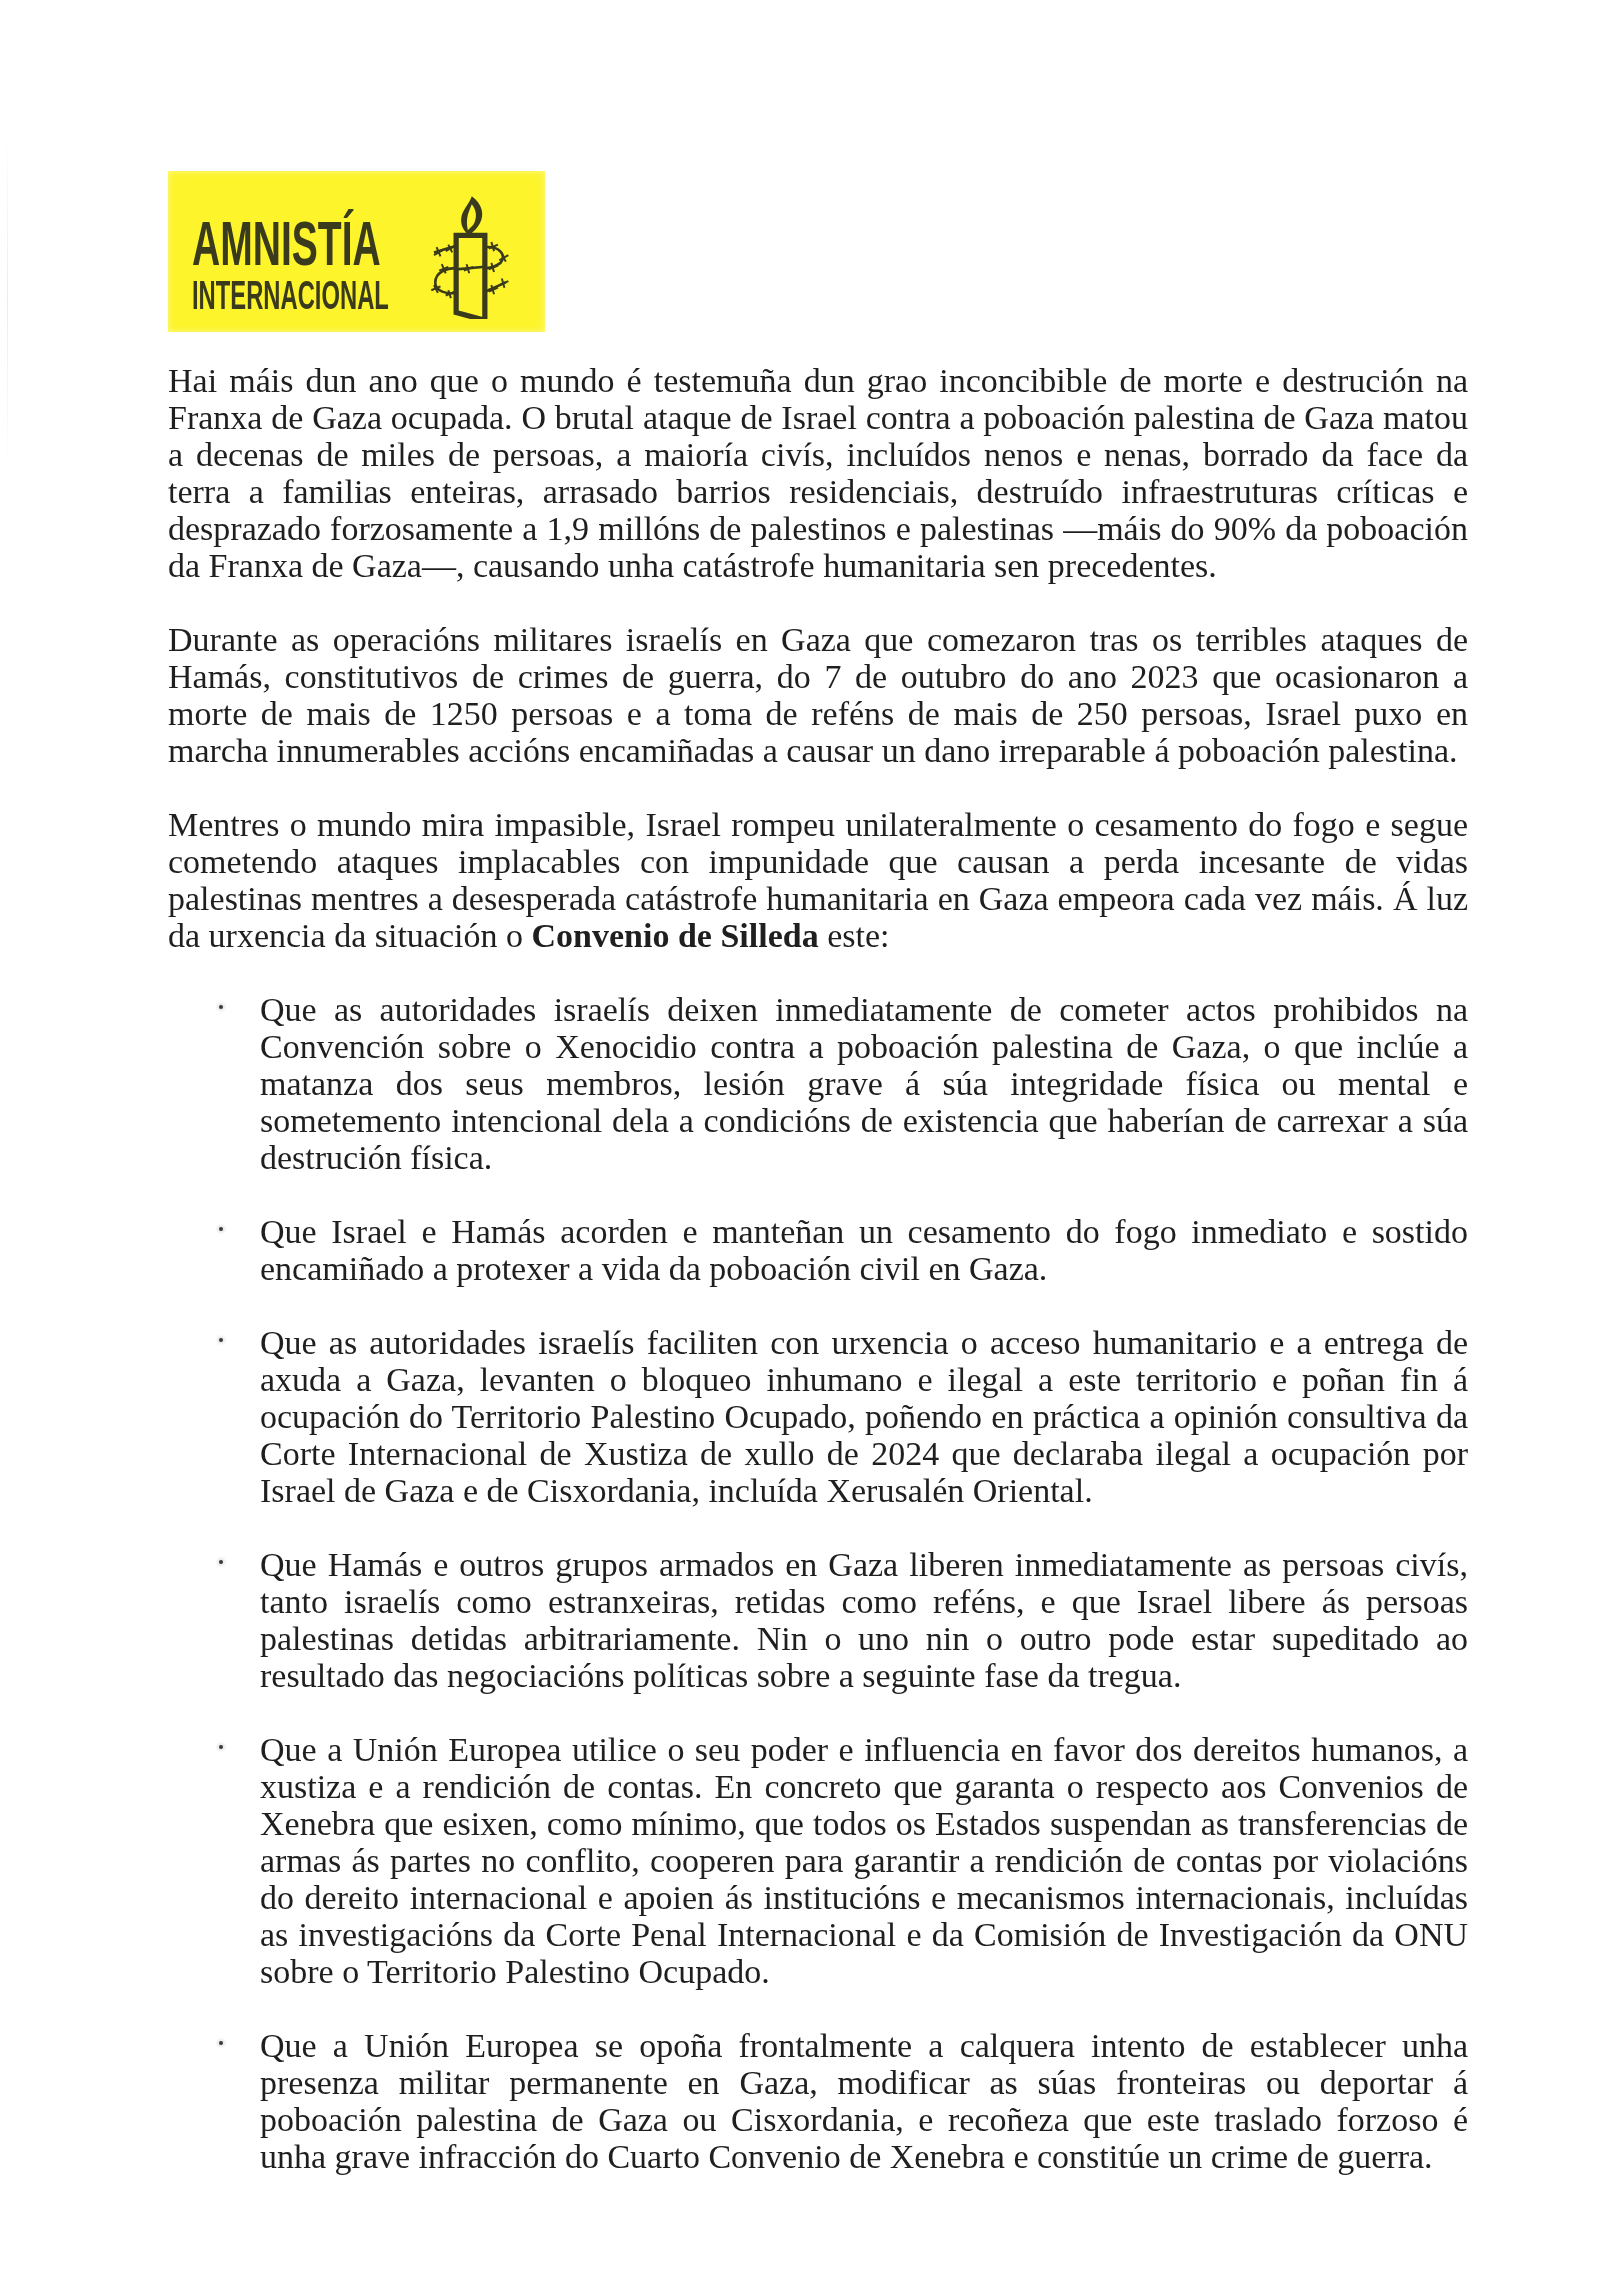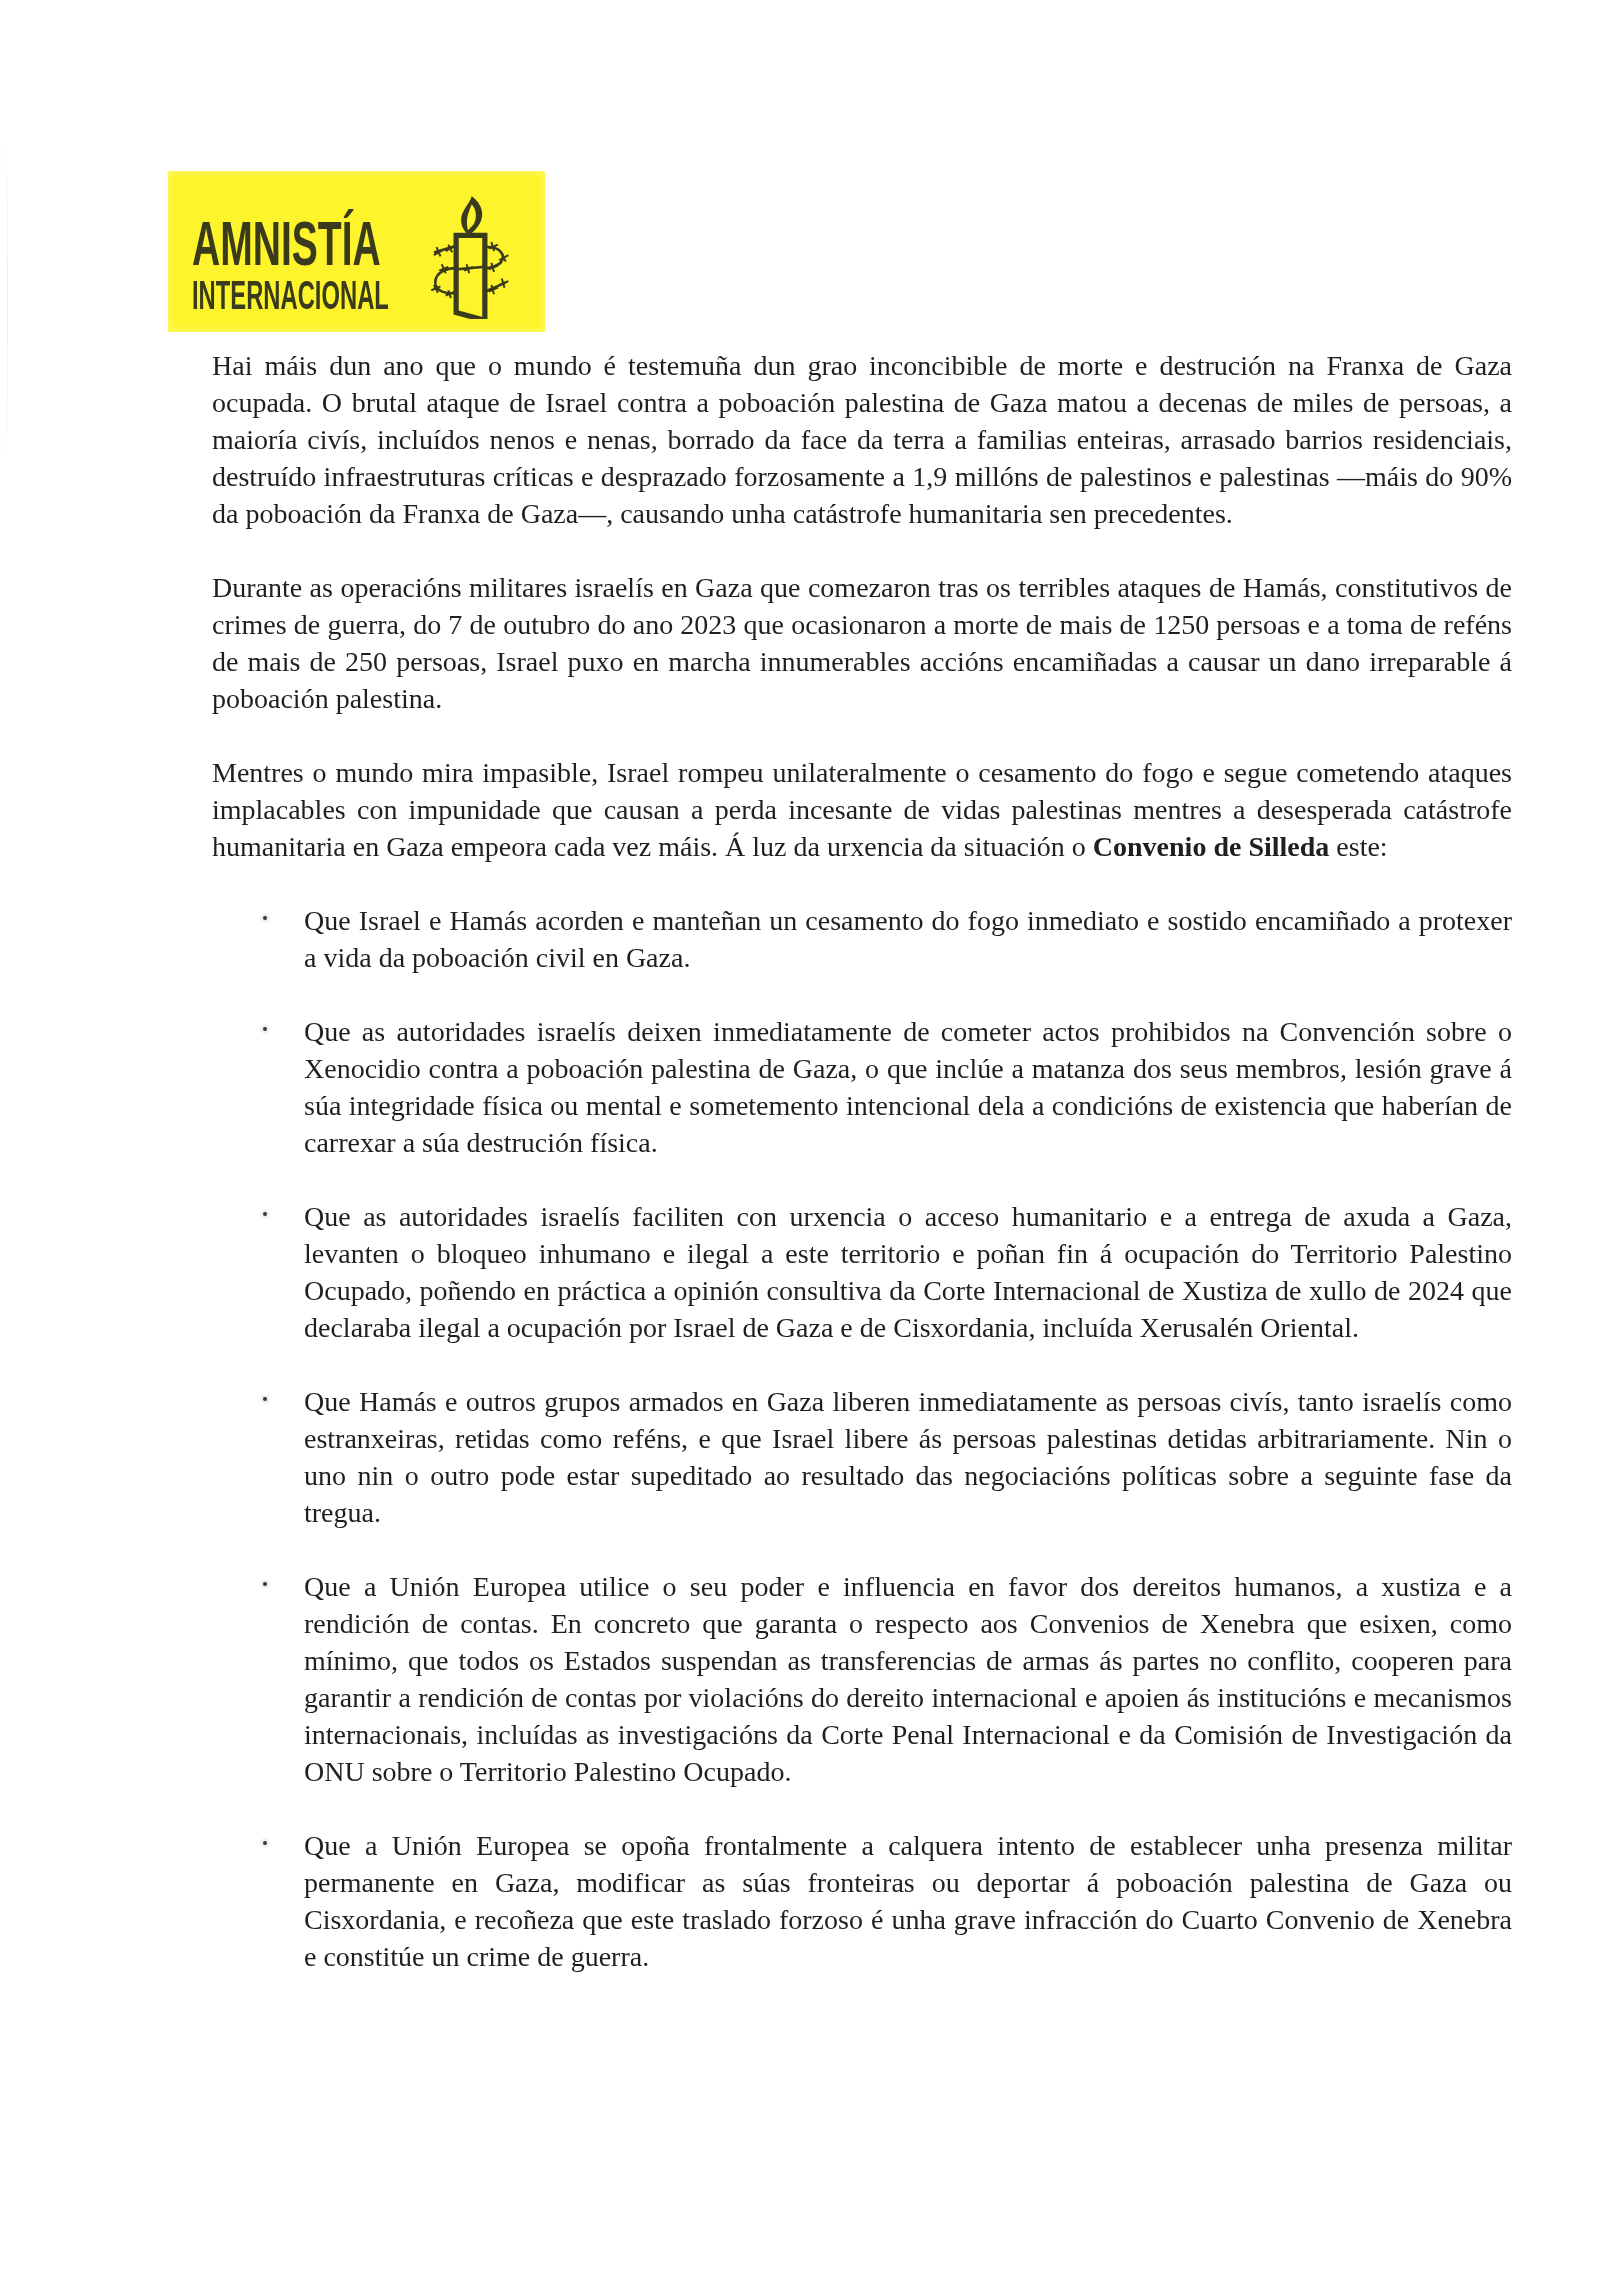--- a/index.html
+++ b/index.html
@@ -71,25 +71,24 @@
       left: 263px;
       top: 23.6px;
       width: 79px;
       height: 124px;
     }
 
     
     .content {
       position: absolute;
       left: 168px;
-      top: 347px;
+      top: 362px;
       width: 1300px;
-      font-size: 28px;
+      font-size: 34px;
       line-height: 37px;
-      margin-left: 44px;
     }
     .para {
       margin: 0 0 37px 0;
       text-align: justify;
     }
     .para .strong {
       font-weight: bold;
     }
     .req-list {
       list-style: none;
@@ -165,25 +164,25 @@
   </div>
 
   <div class="content">
     <p class="para">Hai máis dun ano que o mundo é testemuña dun grao inconcibible de morte e destrución na Franxa de Gaza ocupada. O brutal ataque de Israel contra a poboación palestina de Gaza matou a decenas de miles de persoas, a maioría civís, incluídos nenos e nenas, borrado da face da terra a familias enteiras, arrasado barrios residenciais, destruído infraestruturas críticas e desprazado forzosamente a 1,9 millóns de palestinos e palestinas —máis do 90% da poboación da Franxa de Gaza—, causando unha catástrofe humanitaria sen precedentes.</p>
     <p class="para">Durante as operacións militares israelís en Gaza que comezaron tras os terribles ataques de Hamás, constitutivos de crimes de guerra, do 7 de outubro do ano 2023 que ocasionaron a morte de mais de 1250 persoas e a toma de reféns de mais de 250 persoas, Israel puxo en marcha innumerables accións encamiñadas a causar un dano irreparable á poboación palestina.</p>
     <p class="para"><span>Mentres o mundo mira impasible, Israel rompeu unilateralmente o cesamento do fogo e segue cometendo ataques implacables con impunidade que causan a perda incesante de vidas palestinas mentres a desesperada catástrofe humanitaria en Gaza empeora cada vez máis. Á luz da urxencia da situación o </span><span class="strong">Convenio de Silleda</span><span> este:</span></p>
 
     <ul class="req-list">
       <li class="req-item">
         <span class="req-bullet"></span>
+        <span>Que as autoridades israelís deixen inmediatamente de cometer actos prohibidos na Convención sobre o Xenocidio contra a poboación palestina de Gaza, o que inclúe a matanza dos seus membros, lesión grave á súa integridade física ou mental e sometemento intencional dela a condicións de existencia que haberían de carrexar a súa destrución física.</span>
+      </li>
+      <li class="req-item">
+        <span class="req-bullet"></span>
         <span>Que Israel e Hamás acorden e manteñan un cesamento do fogo inmediato e sostido encamiñado a protexer a vida da poboación civil en Gaza.</span>
-      </li>
-      <li class="req-item">
-        <span class="req-bullet"></span>
-        <span>Que as autoridades israelís deixen inmediatamente de cometer actos prohibidos na Convención sobre o Xenocidio contra a poboación palestina de Gaza, o que inclúe a matanza dos seus membros, lesión grave á súa integridade física ou mental e sometemento intencional dela a condicións de existencia que haberían de carrexar a súa destrución física.</span>
       </li>
       <li class="req-item">
         <span class="req-bullet"></span>
         <span>Que as autoridades israelís faciliten con urxencia o acceso humanitario e a entrega de axuda a Gaza, levanten o bloqueo inhumano e ilegal a este territorio e poñan fin á ocupación do Territorio Palestino Ocupado, poñendo en práctica a opinión consultiva da Corte Internacional de Xustiza de xullo de 2024 que declaraba ilegal a ocupación por Israel de Gaza e de Cisxordania, incluída Xerusalén Oriental.</span>
       </li>
       <li class="req-item">
         <span class="req-bullet"></span>
         <span>Que Hamás e outros grupos armados en Gaza liberen inmediatamente as persoas civís, tanto israelís como estranxeiras, retidas como reféns, e que Israel libere ás persoas palestinas detidas arbitrariamente. Nin o uno nin o outro pode estar supeditado ao resultado das negociacións políticas sobre a seguinte fase da tregua.</span>
       </li>
       <li class="req-item">

